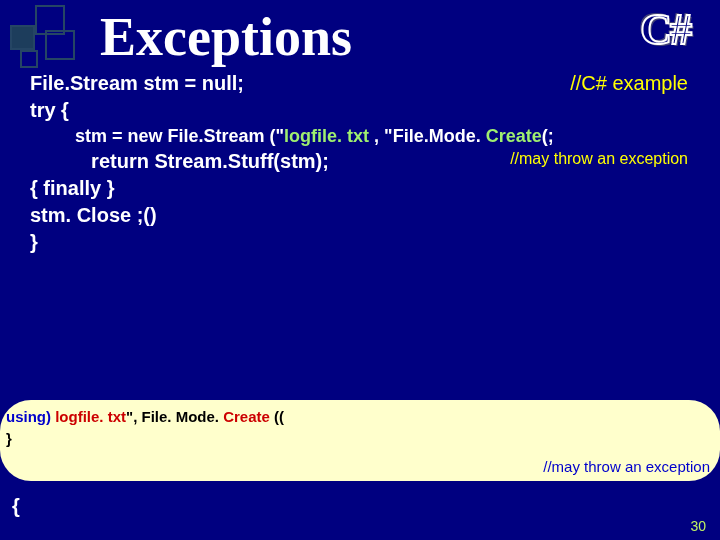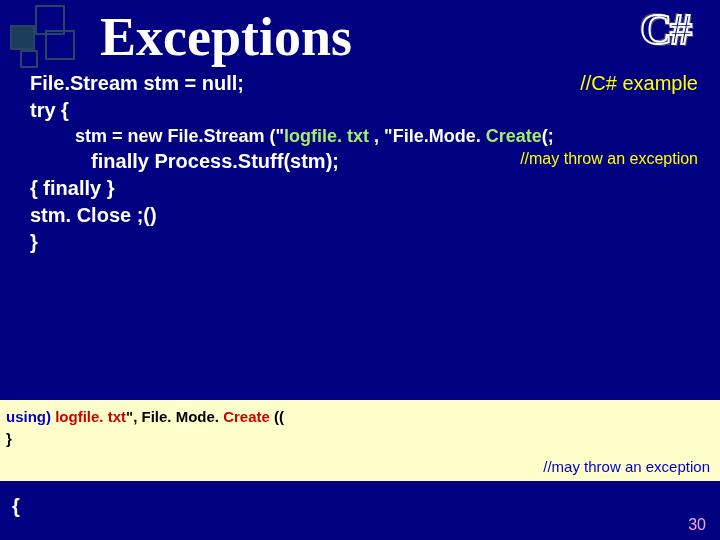--- a/index.html
+++ b/index.html
@@ -32,56 +32,57 @@
     position: absolute; top: 4px; right: 30px;
     font-family: "Times New Roman", serif;
     font-size: 44px; font-weight: bold;
     color: #000080;
     -webkit-text-stroke: 2px #fff;
     text-shadow: 2px 2px 0 #447, -2px -2px 0 #447;
     letter-spacing: -2px;
   }
 
   .code-main {
-    position: absolute; top: 70px; left: 30px; right: 22px;
+    position: absolute; top: 70px; left: 30px; right: 32px;
     font-family: Verdana, Arial, sans-serif;
     font-weight: bold; font-size: 20px; line-height: 1.35;
     color: #fff;
   }
   .str { color: #9fef6f; }
   .cmnt { color: #ffff00; font-weight: normal; }
   .lit { color: #9fef6f; }
   .small { font-size: 20px; font-weight: normal; }
 
   .row { display: flex; white-space: pre; }
   .gap { flex: 1; }
 
   .code-bottom {
     position: absolute; top: 400px; left: 0; right: 0;
     background: #ffffcc;
     color: #000;
     font-family: Arial, sans-serif;
     font-size: 15px; font-weight: bold;
     padding: 6px 10px 4px 6px;
     line-height: 1.45;
+    border-radius: 31px;
   }
   .code-bottom .kw2 { color: #0000cc; }
   .code-bottom .str2 { color: #cc0000; }
   .code-bottom .lit2 { color: #cc0000; }
   .code-bottom .cmnt2 { color: #0000cc; font-weight: normal; }
   .code-bottom .row { display:flex; white-space: pre; }
 
   .curly-end {
     position: absolute; bottom: 22px; left: 12px;
     color: #fff; font-size: 20px; font-weight: bold;
     font-family: Verdana, Arial, sans-serif;
   }
   .pagenum {
     position: absolute; bottom: 6px; right: 14px;
-    color: #f9a8d4; font-size: 16px;
+    color: #bef264; font-size: 14px;
   }
 </style>
 </head>
 <body>
 
 <div class="bg-squares">
   <div class="sq sq1"></div>
     <div class="sq sq2"></div>
     <div class="sq sq3"></div>
     <div class="sq sq4"></div>
@@ -94,21 +95,21 @@
   <div class="row">
     <span>File.Stream stm = null;</span>
     <span class="gap"></span>
     <span class="cmnt small">//C# example</span>
   </div>
   <div>   try {</div>
   <div class="row" style="font-size:18px">
     <span>         stm = new File.Stream ("</span><span class="str">logfile. txt</span><span> , "File.Mode. </span><span class="lit">Create</span><span>(; </span>
   </div>
   <div class="row">
-    <span>           finally Process.Stuff(stm);</span>
+    <span>           return Stream.Stuff(stm);</span>
     <span class="gap"></span>
     <span class="cmnt small" style="font-size:16px">//may throw an exception</span>
   </div>
   <div>   {   finally }</div>
   <div>                 stm. Close ;()</div>
   <div>   }</div>
 </div>
 
 <div class="code-bottom">
   <div class="row">

